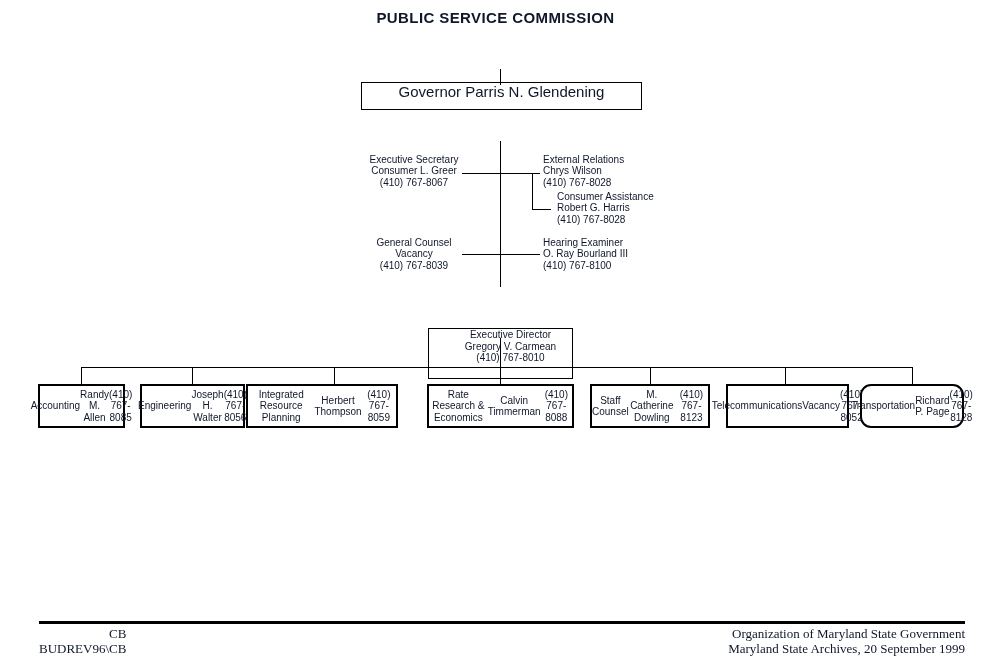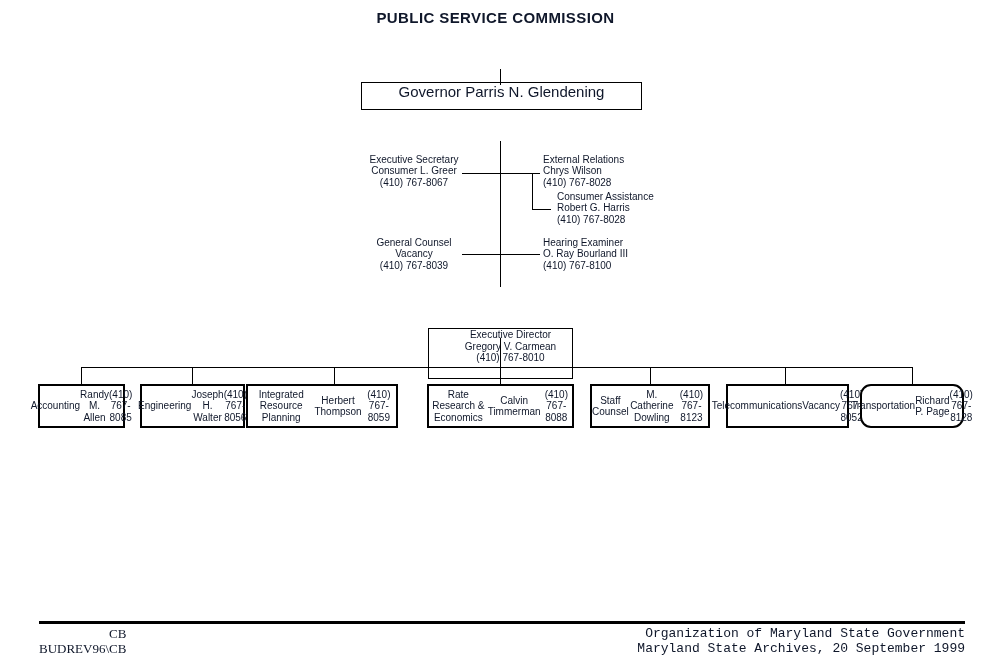--- a/index.html
+++ b/index.html
@@ -85,21 +85,21 @@
     left: 39px; top: 626px;
     font-family: "Liberation Serif", serif;
     font-size: 13px;
     line-height: 15px;
     text-align: right;
   }
   .footer-right {
     position: absolute;
     left: 465px; top: 626px;
     width: 500px;
-    font-family: Liberation Mono, monospace;
+    font-family: Liberation Serif, serif;
     font-size: 13px;
     line-height: 15px;
     text-align: right;
   }
 </style>
 </head>
 <body>
 
 <div class="page">
 

